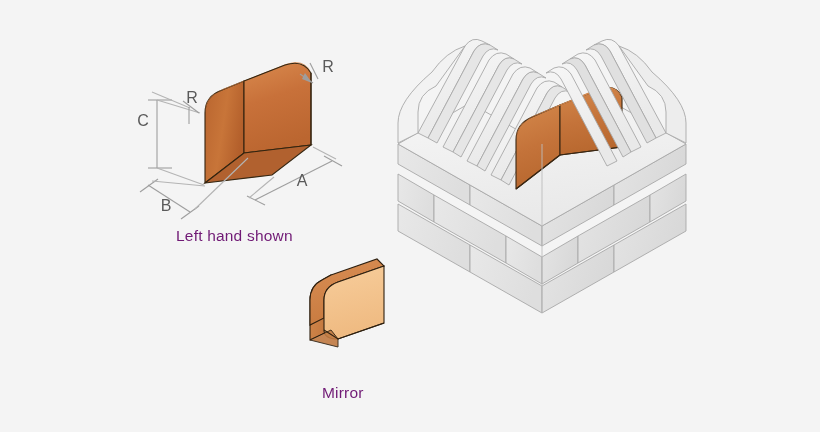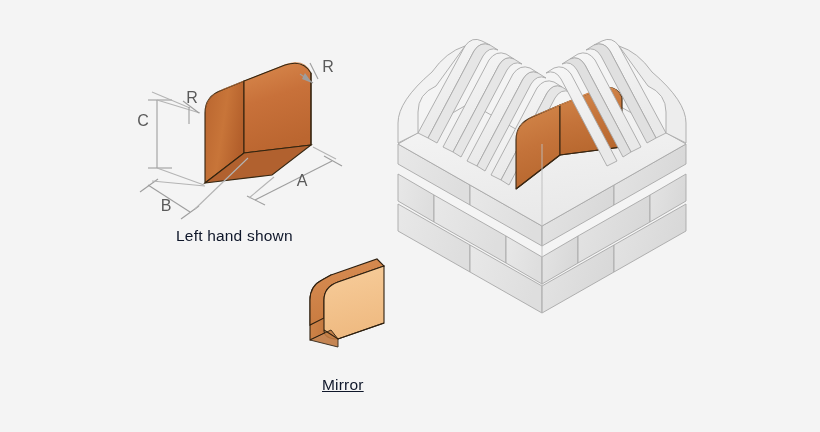--- a/index.html
+++ b/index.html
@@ -8,26 +8,26 @@
     background:#f4f4f4;
     font-family:"Liberation Sans", sans-serif;
     position:relative;
     overflow:hidden;
   }
   #stage{position:absolute;inset:0;}
   svg{display:block;}
   .cap{
     position:absolute;
     font-size:15.5px;
-    color:#0f172a;
+    color:#701a75;
     letter-spacing:.2px;
     white-space:nowrap;
   }
   #cap-left{left:176px;top:227px;}
-  #cap-mirror{left:322px;top:376px;text-decoration:underline;}
+  #cap-mirror{left:322px;top:384px;}
 </style>
 </head>
 <body>
 
 <div id="stage">
 
   <svg width="820" height="432" viewBox="0 0 820 432">
     <defs>
       <linearGradient id="gFace" x1="0" y1="0" x2="0.25" y2="1">
         <stop offset="0%" stop-color="#d98a4e"></stop>

